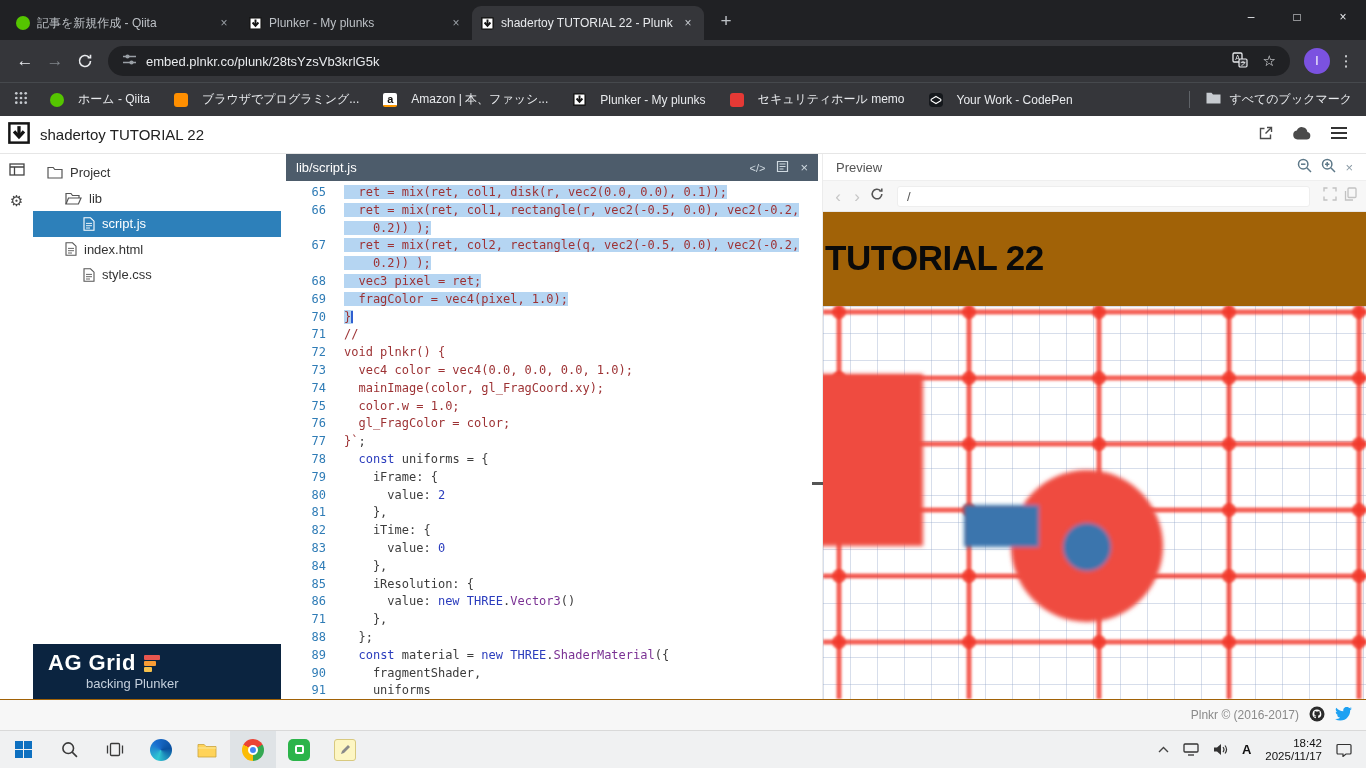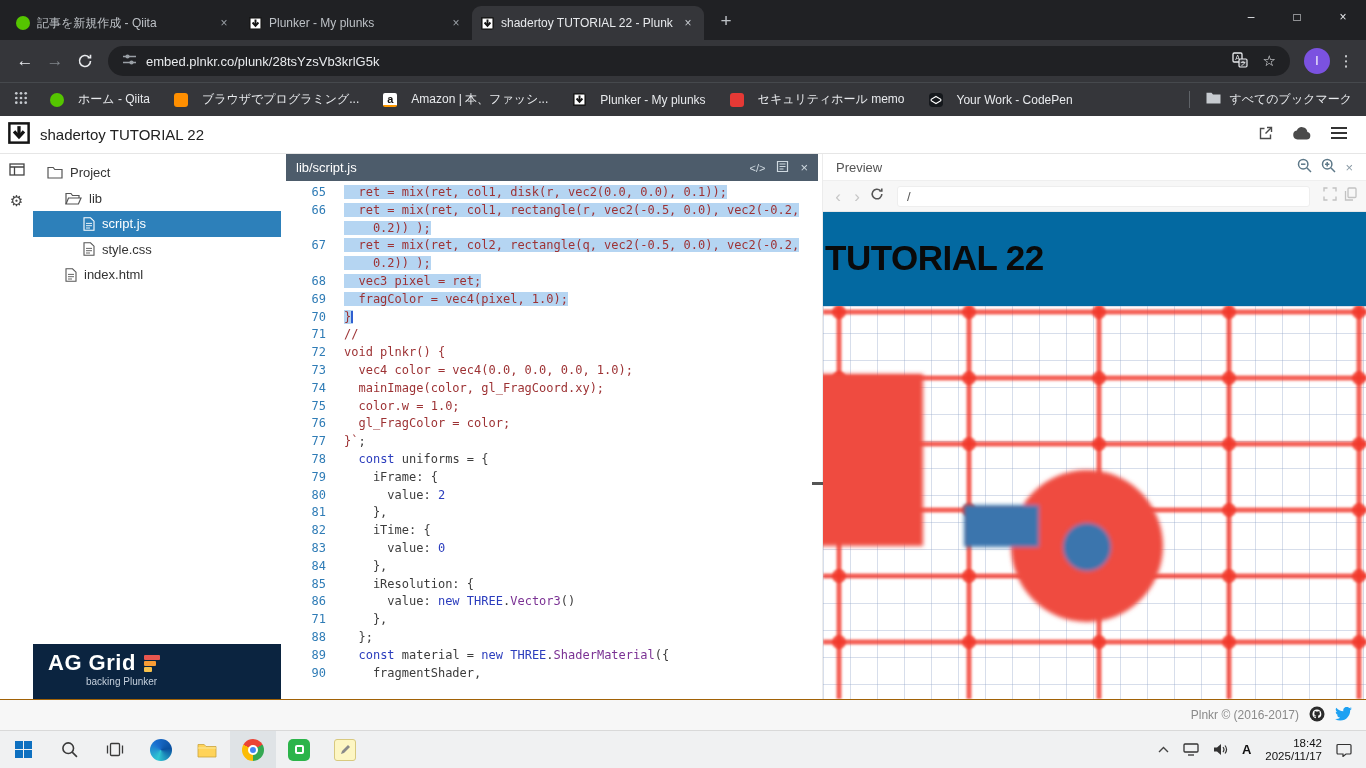--- a/index.html
+++ b/index.html
@@ -51,21 +51,21 @@
 .gear{font-size:15px;color:#444;line-height:15px}
 .sidebar{width:248px;position:relative;flex:none}
 .tree{padding-top:6px}
 .trow{height:25.5px;display:flex;align-items:center;gap:7px;font-size:13px;color:#333}
 .trow .ticon{color:#555;display:inline-flex}
 .trow.selected{background:#2d80ba;color:#fff}
 .trow.selected .ticon{color:#fff}
 .ad{position:absolute;bottom:0;left:0;right:0;height:55px;background:#0b2440;color:#fff;padding:6px 0 0 15px;overflow:hidden}
 .ad-line1{display:flex;align-items:center;gap:8px}
 .ad-title{font-size:22px;font-weight:bold;letter-spacing:.5px}
-.ad-sub{font-size:10px;color:#c4cfdc;margin-left:38px}
+.ad-sub{font-size:13px;color:#c4cfdc;margin-left:38px}
 .ad-logo{display:inline-flex;flex-direction:column;gap:1px}
 .ad-logo i{display:block;height:5px;border-radius:1px}
 .ad-logo i:nth-child(1){width:16px;background:#e8564f}
 .ad-logo i:nth-child(2){width:12px;background:#f89c35}
 .ad-logo i:nth-child(3){width:8px;background:#f6c14c}
 
 
 .editor{flex:none;width:532px;margin-left:5px;display:flex;flex-direction:column;overflow:hidden}
 .ed-header{height:27px;background:#4d5c6b;color:#fff;display:flex;align-items:center;padding:0 10px;font-size:13px;flex:none}
 .ed-icons{margin-left:auto;display:flex;gap:11px;align-items:center;color:#cfd9e0;font-size:11px}
@@ -87,21 +87,21 @@
 .handle{position:absolute;top:328px;left:-6px;width:15px;height:3px;background:#555}
 
 
 .preview{flex:1;display:flex;flex-direction:column;border-left:1px solid #ececec;overflow:hidden}
 .pv-header{height:27px;display:flex;align-items:center;padding:0 13px;font-size:13px;color:#555;border-bottom:1px solid #efefef;flex:none}
 .pv-icons{margin-left:auto;display:flex;gap:9px;align-items:center}
 .pv-close{color:#8a9aa5;font-size:13px}
 .pv-toolbar{height:31px;background:#f7f7f7;border-bottom:1px solid #e7e7e7;display:flex;align-items:center;padding:0 9px;gap:7px;flex:none}
 .pv-arrow{color:#c6c6c6;font-size:17px;line-height:17px;width:12px;text-align:center}
 .pv-path{flex:1;background:#fff;height:21px;border-radius:3px;display:flex;align-items:center;padding:0 9px;font-size:13px;color:#555;margin:0 6px;border:1px solid #eee}
-.pv-content{flex:1;position:relative;overflow:hidden;background:#0369a1}
+.pv-content{flex:1;position:relative;overflow:hidden;background:#a16207}
 .pv-heading{position:absolute;top:26px;left:2px;font-size:35px;font-weight:800;color:#0a0a0a;white-space:nowrap;letter-spacing:-.5px}
 .pv-canvas{position:absolute;left:0;top:94px}
 
 
 .footer{height:31px;background:#f7f7f7;border-top:1px solid #a16207;display:flex;align-items:center;justify-content:flex-end;gap:10px;padding-right:14px;font-size:12px;color:#8a8a8a;flex:none}
 
 
 .taskbar{height:38px;background:#f0f1f2;border-top:1px solid #d9d9d9;display:flex;align-items:center;flex:none}
 .tb-slot{width:46px;height:38px;display:flex;align-items:center;justify-content:center}
 .tb-slot.active{background:#dfe3e6}
@@ -317,37 +317,37 @@
           </div>
           <div class="trow selected" style="padding-left:50px">
             <span class="ticon">
               <svg width="12" height="14" viewBox="0 0 12 14">
                 <path d="M1 .8h6.5L11 4.2v9H1z" fill="none" stroke="currentColor" stroke-width="1.1"></path>
                 <path d="M3 6.4h6M3 8.7h6M3 11h4" stroke="currentColor" stroke-width=".9"></path>
               </svg>
             </span>
             <span>script.js</span>
           </div>
+          <div class="trow" style="padding-left:32px">
+            <span class="ticon">
+              <svg width="12" height="14" viewBox="0 0 12 14">
+                <path d="M1 .8h6.5L11 4.2v9H1z" fill="none" stroke="currentColor" stroke-width="1.1"></path>
+                <path d="M3 6.4h6M3 8.7h6M3 11h4" stroke="currentColor" stroke-width=".9"></path>
+              </svg>
+            </span>
+            <span>index.html</span>
+          </div>
           <div class="trow" style="padding-left:50px">
             <span class="ticon">
               <svg width="12" height="14" viewBox="0 0 12 14">
                 <path d="M1 .8h6.5L11 4.2v9H1z" fill="none" stroke="currentColor" stroke-width="1.1"></path>
                 <path d="M3 6.4h6M3 8.7h6M3 11h4" stroke="currentColor" stroke-width=".9"></path>
               </svg>
             </span>
             <span>style.css</span>
-          </div>
-          <div class="trow" style="padding-left:32px">
-            <span class="ticon">
-              <svg width="12" height="14" viewBox="0 0 12 14">
-                <path d="M1 .8h6.5L11 4.2v9H1z" fill="none" stroke="currentColor" stroke-width="1.1"></path>
-                <path d="M3 6.4h6M3 8.7h6M3 11h4" stroke="currentColor" stroke-width=".9"></path>
-              </svg>
-            </span>
-            <span>index.html</span>
           </div>
         </div>
       <div class="ad">
         <div class="ad-line1">
           <span class="ad-title">AG Grid</span>
           <span class="ad-logo">
               <i></i>
               <i></i>
               <i></i>
             </span>
@@ -475,20 +475,24 @@
             <span class="gut">88</span>
             <span class="ltext"><span class="lw"><span class="tk-p">  };</span></span></span>
           </div>
           <div class="crow">
             <span class="gut">89</span>
             <span class="ltext"><span class="lw"><span class="tk-p">  </span><span class="tk-k">const</span><span class="tk-p"> material = </span><span class="tk-k">new</span><span class="tk-p"> </span><span class="tk-k">THREE</span><span class="tk-p">.</span><span class="tk-t">ShaderMaterial</span><span class="tk-p">({</span></span></span>
           </div>
           <div class="crow">
             <span class="gut">90</span>
             <span class="ltext"><span class="lw"><span class="tk-p">    fragmentShader,</span></span></span>
+          </div>
+          <div class="crow">
+            <span class="gut">91</span>
+            <span class="ltext"><span class="lw"><span class="tk-p">    uniforms</span></span></span>
           </div>
         </div>
     </div>
 
     <div class="divider">
       <div class="handle"></div>
     </div>
 
     <div class="preview">
       <div class="pv-header">

